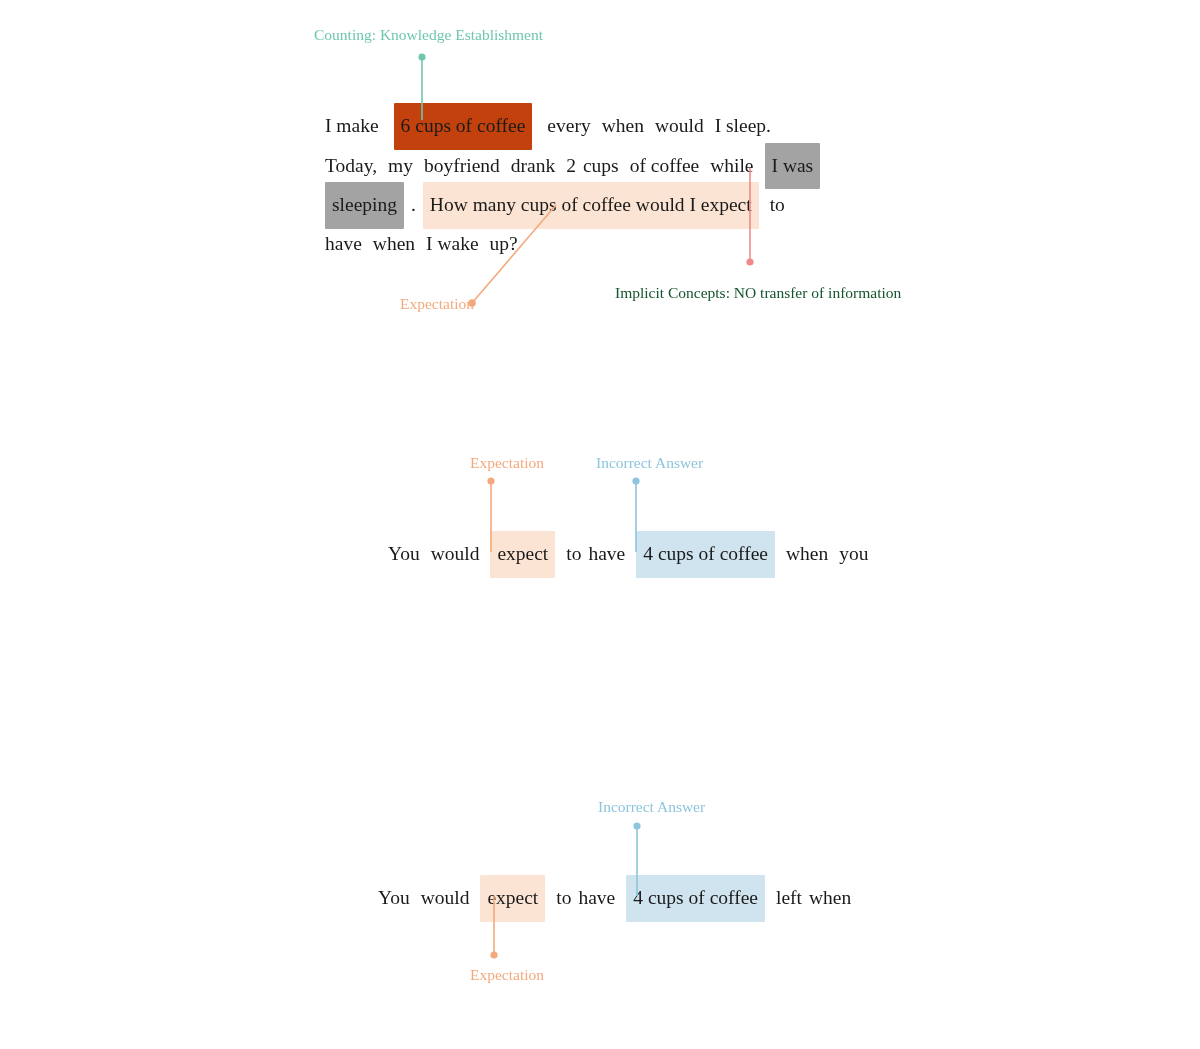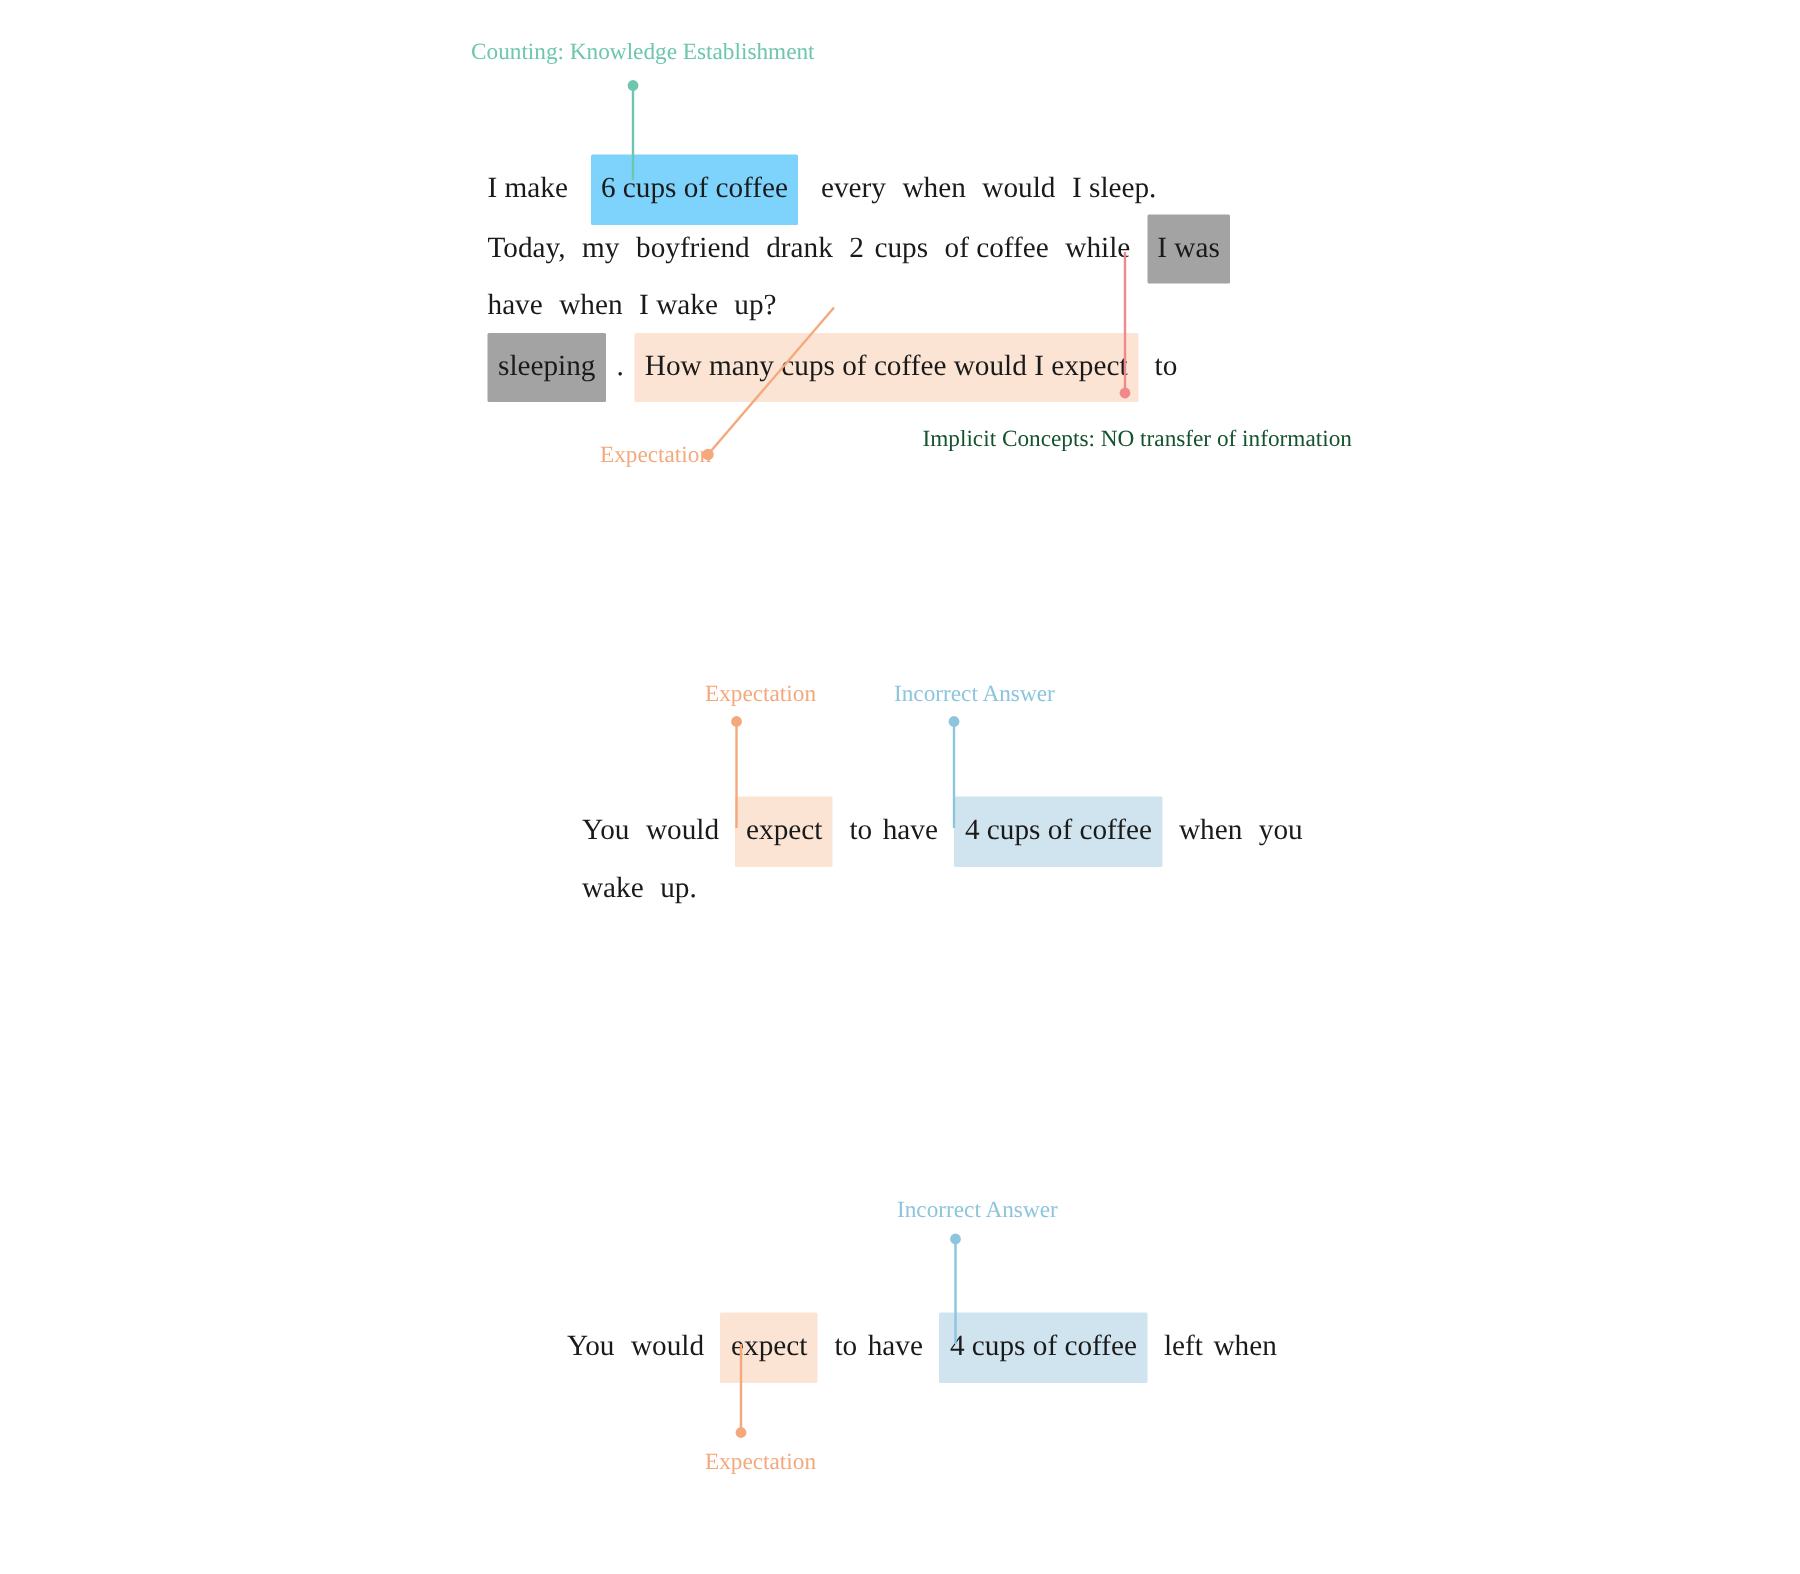--- a/index.html
+++ b/index.html
@@ -56,21 +56,21 @@
   
   .gap-s { display: inline-block; width: 7px; }
   .gap-m { display: inline-block; width: 11px; }
   .gap-l { display: inline-block; width: 15px; }
 
   .hl {
     display: inline-block;
     padding: 3px 7px 4px 7px;
     border-radius: 1px;
   }
-  .hl-green  { background: #7dd3fc; }
+  .hl-green  { background: #c2410c; }
   .hl-pink   { background: #a3a3a3; }
   .hl-peach  { background: #fbe4d3; }
   .hl-blue   { background: #cfe4ee; }
 </style>
 </head>
 <body>
 
 <svg id="annotation-layer" viewBox="0 0 1200 1049" width="1200" height="1049">
   <g>
     <line x1="422" y1="57" x2="422" y2="120" stroke="#6ec6ae" stroke-width="1.6"></line>
@@ -112,24 +112,23 @@
 
 <div class="ann-label" style="left:577px; top:454px; color:#8cc5dd;">Incorrect Answer</div>
 
 <div class="ann-label" style="left:579px; top:798px; color:#8cc5dd;">Incorrect Answer</div>
 
 <div class="ann-label" style="left:451px; top:966px; color:#f4a97c;">Expectation</div>
 
 <div class="sentence-block" id="block-prompt" style="left:325px; top:103px;">
     <span class="sentence-line"><span class="tok">I make</span><span class="gap-l"></span><span class="hl hl-green">6 cups  of coffee</span><span class="gap-l"></span><span class="tok">every</span><span class="gap-m"></span><span class="tok">when</span><span class="gap-m"></span><span class="tok">would</span><span class="gap-m"></span><span class="tok">I sleep.</span></span>
     <span class="sentence-line"><span class="tok">Today,</span><span class="gap-m"></span><span class="tok">my</span><span class="gap-m"></span><span class="tok">boyfriend</span><span class="gap-m"></span><span class="tok">drank</span><span class="gap-m"></span><span class="tok">2</span><span class="gap-s"></span><span class="tok">cups</span><span class="gap-m"></span><span class="tok">of coffee</span><span class="gap-m"></span><span class="tok">while</span><span class="gap-m"></span><span class="hl hl-pink">I was</span></span>
+    <span class="sentence-line"><span class="hl hl-pink">sleeping</span><span class="gap-s"></span><span class="tok">.</span><span class="gap-s"></span><span class="hl hl-peach">How  many  cups  of coffee  would I expect</span><span class="gap-m"></span><span class="tok">to</span></span>
     <span class="sentence-line"><span class="tok">have</span><span class="gap-m"></span><span class="tok">when</span><span class="gap-m"></span><span class="tok">I wake</span><span class="gap-m"></span><span class="tok">up?</span></span>
-    <span class="sentence-line"><span class="hl hl-pink">sleeping</span><span class="gap-s"></span><span class="tok">.</span><span class="gap-s"></span><span class="hl hl-peach">How  many  cups  of coffee  would I expect</span><span class="gap-m"></span><span class="tok">to</span></span>
   </div>
 
 <div class="sentence-block" id="block-answer1" style="left:388px; top:531px;">
     <span class="sentence-line"><span class="tok">You</span><span class="gap-m"></span><span class="tok">would</span><span class="gap-m"></span><span class="hl hl-peach">expect</span><span class="gap-m"></span><span class="tok">to</span><span class="gap-s"></span><span class="tok">have</span><span class="gap-m"></span><span class="hl hl-blue">4 cups  of coffee</span><span class="gap-m"></span><span class="tok">when</span><span class="gap-m"></span><span class="tok">you</span></span>
-    <span class="sentence-line"><span class="tok">wake</span><span class="gap-m"></span><span class="tok">up.</span></span>
   </div>
 
 <div class="sentence-block" id="block-answer2" style="left:378px; top:875px;">
     <span class="sentence-line"><span class="tok">You</span><span class="gap-m"></span><span class="tok">would</span><span class="gap-m"></span><span class="hl hl-peach">expect</span><span class="gap-m"></span><span class="tok">to</span><span class="gap-s"></span><span class="tok">have</span><span class="gap-m"></span><span class="hl hl-blue">4 cups  of coffee</span><span class="gap-m"></span><span class="tok">left</span><span class="gap-s"></span><span class="tok">when</span></span>
   </div>
 
 </body></html>

